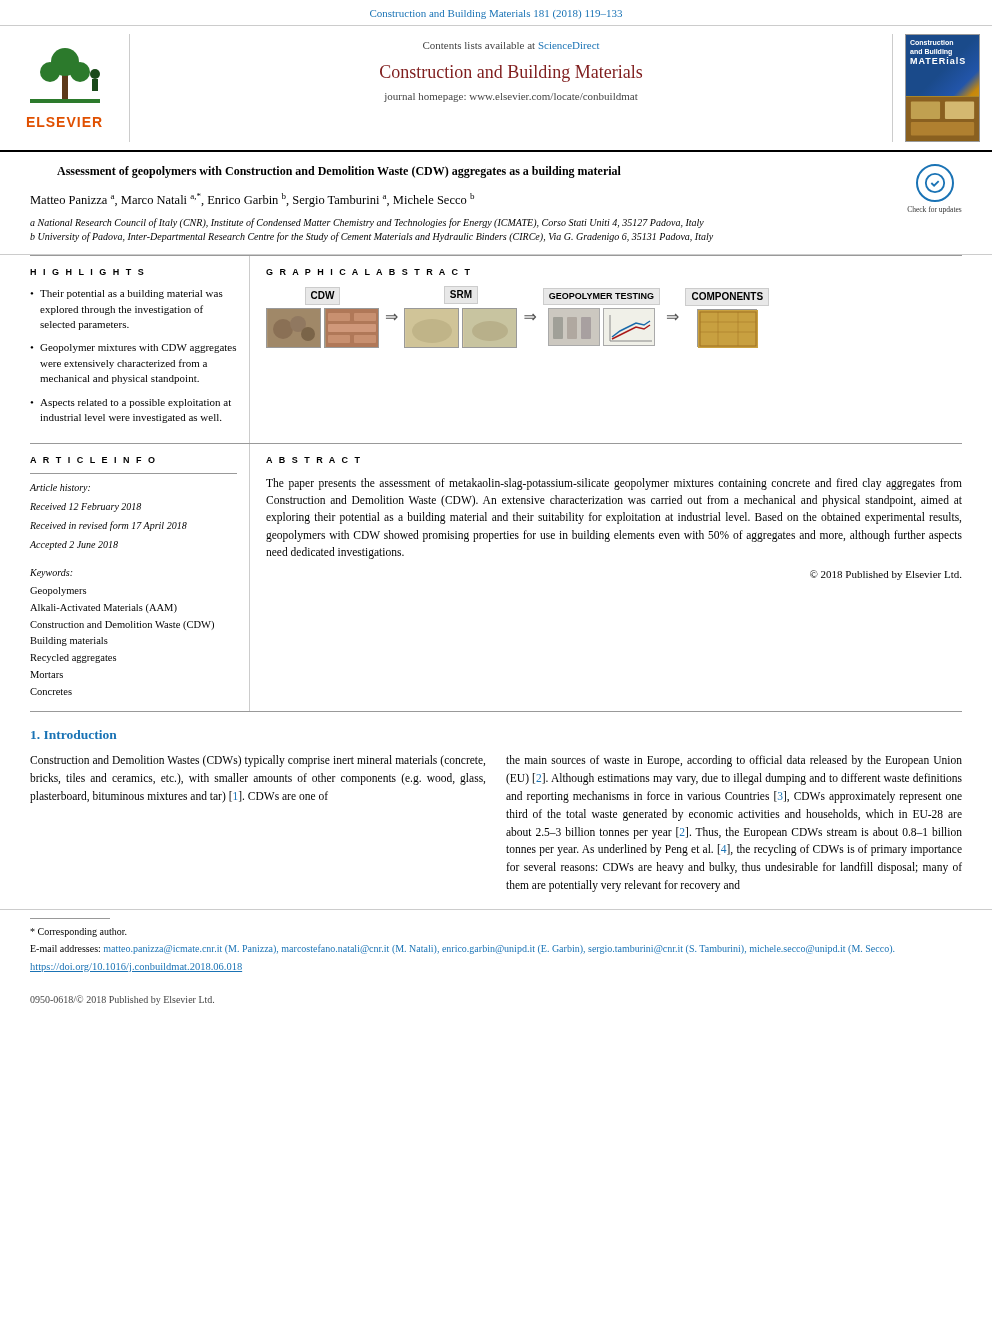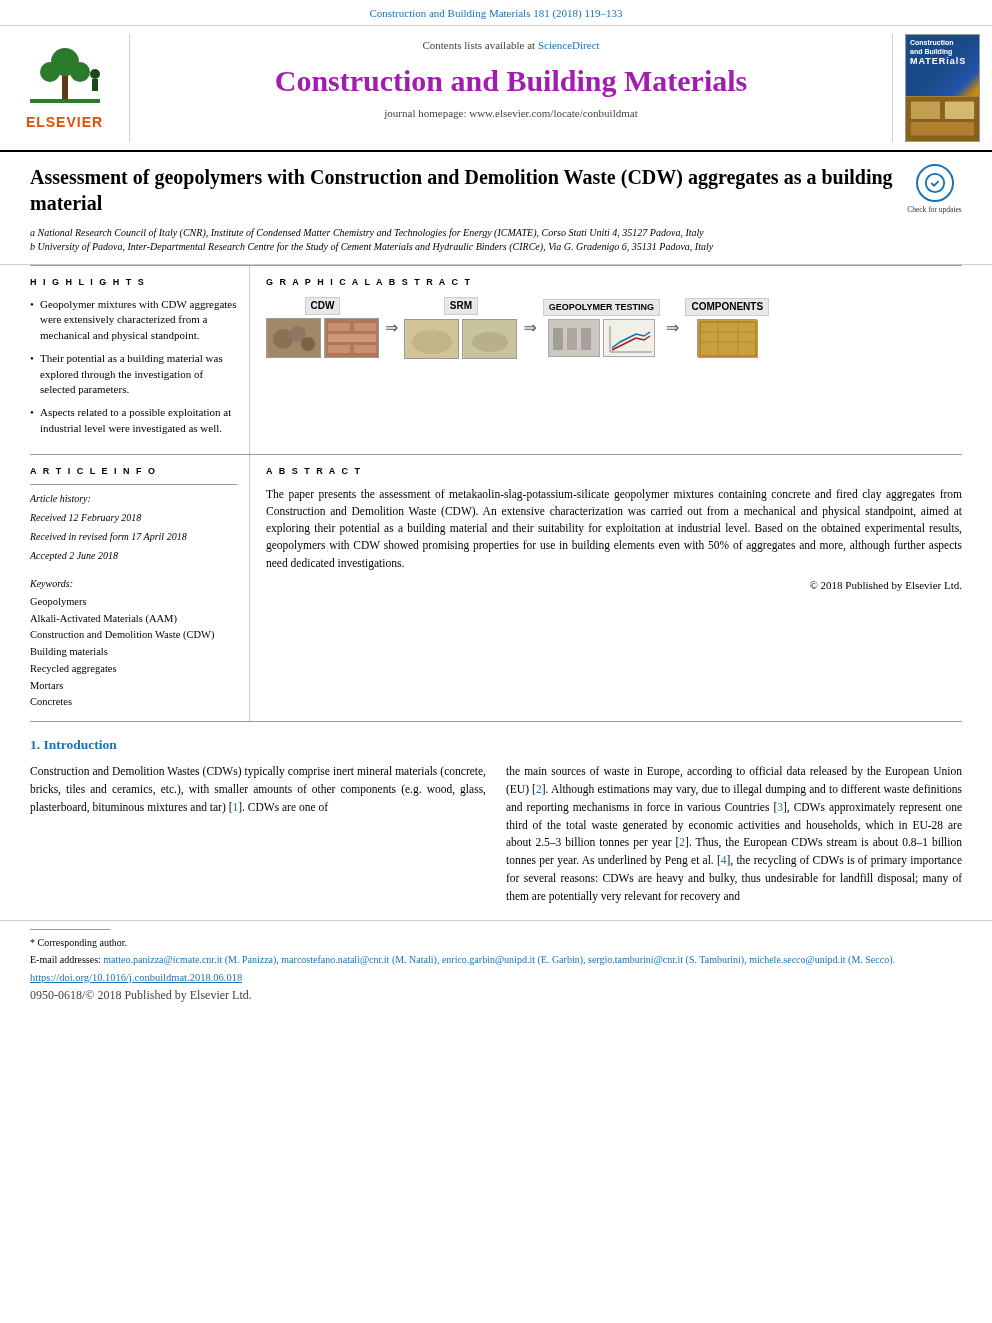--- a/index.html
+++ b/index.html
@@ -57,23 +57,23 @@
     .header-center .contents-line {
       font-size: 11px;
       color: #444;
       margin-bottom: 6px;
     }
     .header-center .contents-line a {
       color: #1a73b5;
       text-decoration: none;
     }
     .journal-title-main {
-      font-size: 30px;
-      font-weight: bold;
-      color: #a21caf;
+      font-size: 18px;
+      font-weight: normal;
+      color: #7f1d1d;
       font-family: "Times New Roman", serif;
       margin: 4px 0;
     }
     .header-center .journal-homepage {
       font-size: 11px;
       color: #444;
       margin-top: 4px;
     }
     .header-center .journal-homepage a {
       color: #444;
@@ -121,26 +121,27 @@
     }
     .article-header-row {
       display: flex;
       align-items: flex-start;
       gap: 12px;
     }
     .article-title-block {
       flex: 1;
     }
     .article-title {
-      font-size: 20px;
+      font-size: 12px;
       font-weight: bold;
       line-height: 1.3;
       color: #000;
       margin-bottom: 10px;
       font-family: "Times New Roman", serif;
+      margin-left: 27px;
     }
     .authors-line {
       font-size: 12.5px;
       color: #000;
       margin-bottom: 6px;
     }
     .authors-line sup {
       font-size: 9px;
     }
     .affiliations {
@@ -363,23 +364,23 @@
       height: 1px;
       background: #999;
       margin-bottom: 5px;
     }
     .doi-line {
       font-size: 10.5px;
       color: #1a73b5;
       margin-top: 4px;
     }
     .issn-line {
-      font-size: 12px;
+      font-size: 10px;
       color: #444;
-      margin-top: 2px;
+      margin-top: 18px;
     }
     
     .elsevier-svg-container {
       display: flex;
       flex-direction: column;
       align-items: center;
     }
   </style>
 </head>
 <body>
@@ -435,20 +436,27 @@
           </svg>
         </div>
       </div>
     </div>
   </div>
 
   <div class="article-area">
     <div class="article-header-row">
       <div class="article-title-block">
         <div class="article-title">Assessment of geopolymers with Construction and Demolition Waste (CDW) aggregates as a building material</div>
+        <div class="authors-line">
+          <span>Matteo Panizza <sup>a</sup></span>,
+          <span>Marco Natali <sup>a,*</sup></span>,
+          <span>Enrico Garbin <sup>b</sup></span>,
+          <span>Sergio Tamburini <sup>a</sup></span>,
+          <span>Michele Secco <sup>b</sup></span>
+        </div>
         <div class="affiliations">
           <div>a National Research Council of Italy (CNR), Institute of Condensed Matter Chemistry and Technologies for Energy (ICMATE), Corso Stati Uniti 4, 35127 Padova, Italy</div>
           <div>b University of Padova, Inter-Departmental Research Centre for the Study of Cement Materials and Hydraulic Binders (CIRCe), Via G. Gradenigo 6, 35131 Padova, Italy</div>
         </div>
       </div>
       <div class="check-for-updates">
         <div class="check-circle">
           <svg viewBox="0 0 24 24" fill="none" stroke="#1a73b5" stroke-width="2">
             <circle cx="12" cy="12" r="10"></circle>
             <path d="M8 12 l3 3 l5-5" stroke="#1a73b5" stroke-width="2" fill="none"></path>
@@ -456,22 +464,22 @@
         </div>
         <div style="font-size:7.5px;text-align:center;color:#333;">Check for updates</div>
       </div>
     </div>
   </div>
 
   <div class="two-col-section">
     <div class="left-col">
       <div class="section-label">H I G H L I G H T S</div>
       <ul class="highlight-list">
+        <li>Their potential as a building material was explored through the investigation of selected parameters.</li>
         <li>Geopolymer mixtures with CDW aggregates were extensively characterized from a mechanical and physical standpoint.</li>
-        <li>Their potential as a building material was explored through the investigation of selected parameters.</li>
         <li>Aspects related to a possible exploitation at industrial level were investigated as well.</li>
       </ul>
     </div>
     <div class="right-col">
       <div class="section-label">G R A P H I C A L   A B S T R A C T</div>
       <div class="graphical-abstract-flow">
 
         <div style="display:flex;flex-direction:column;align-items:center;gap:3px;">
           <div class="ga-label" style="font-size:10px;background:#e8e8e8;border:1px solid #ccc;padding:1px 5px;">CDW</div>
           <div style="display:flex;gap:3px;">

